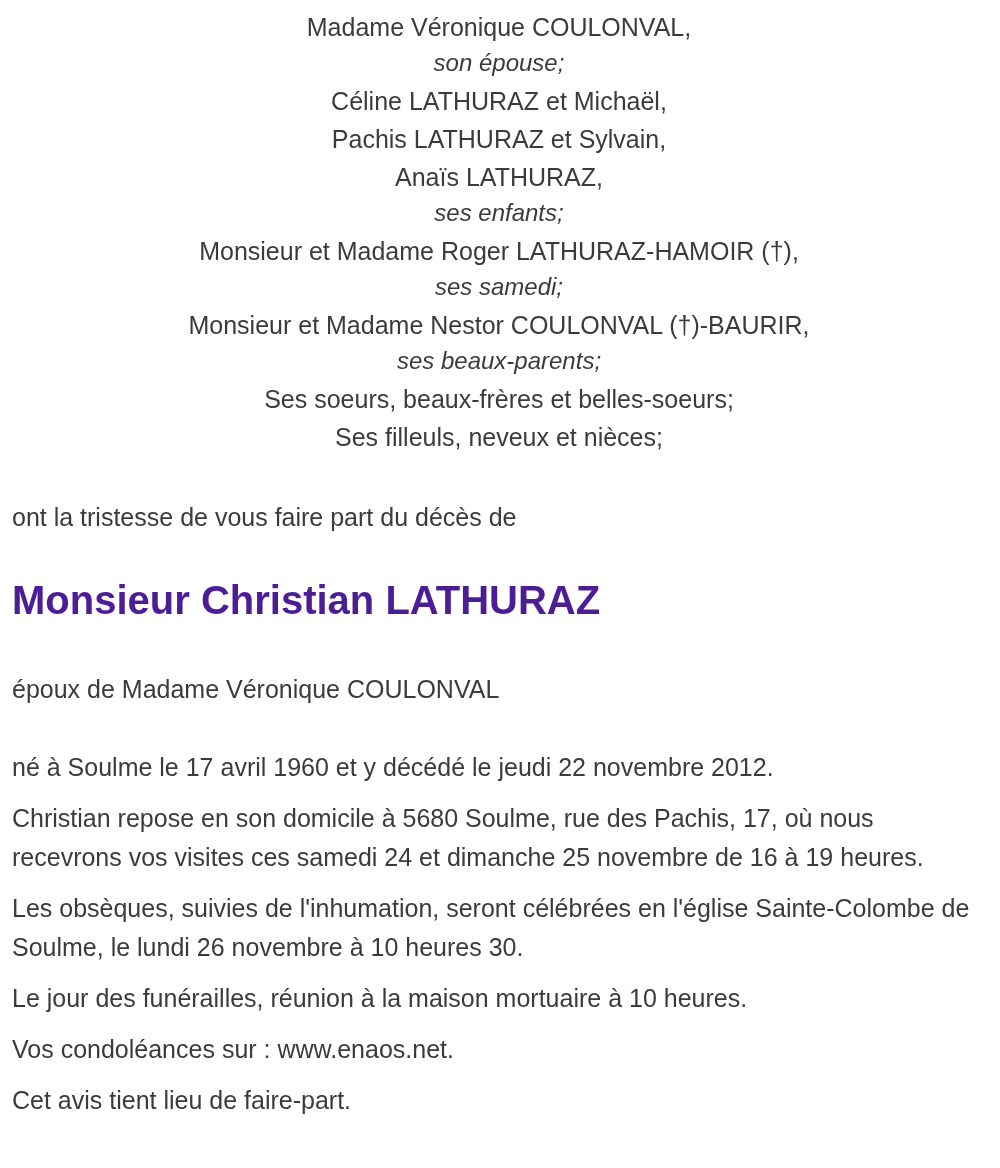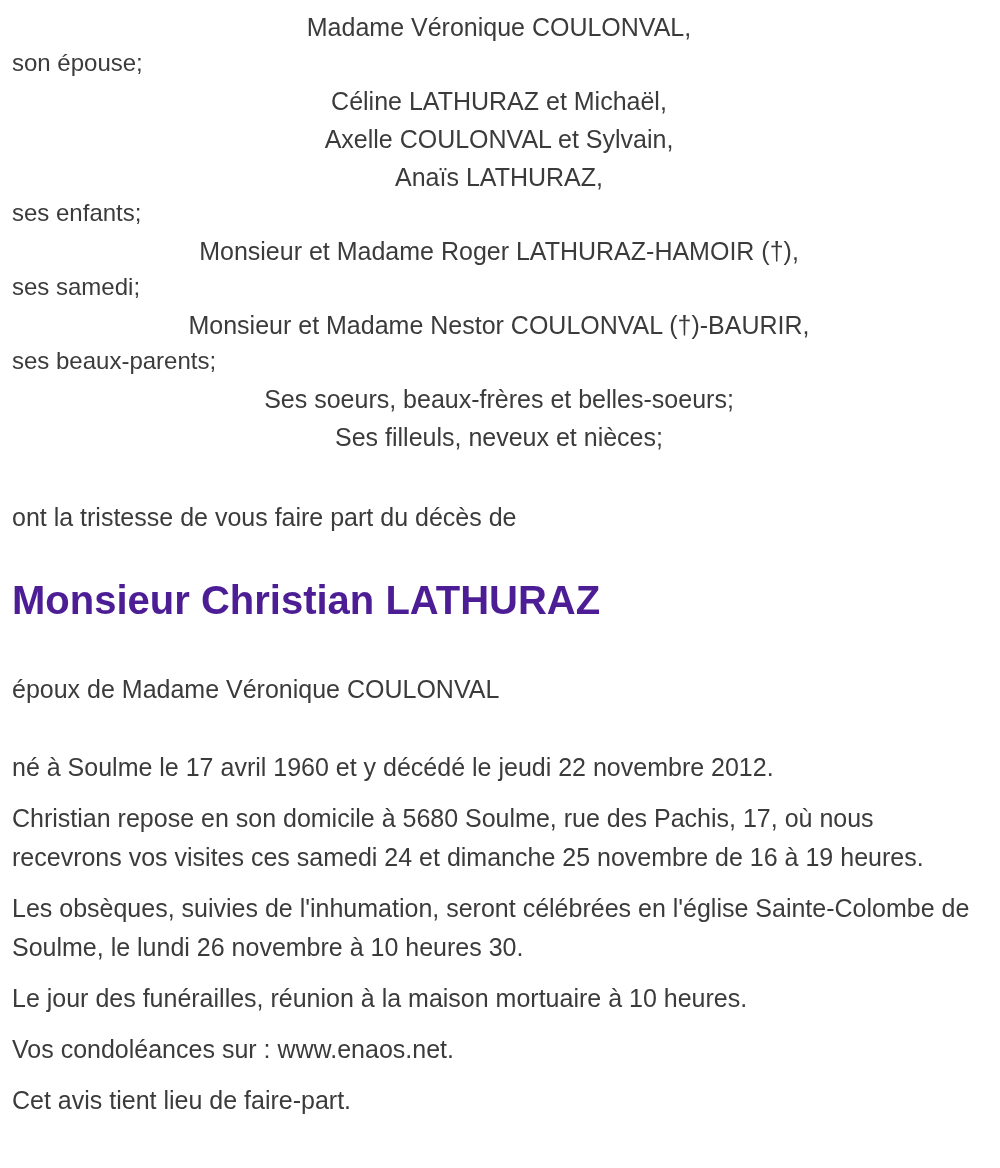--- a/index.html
+++ b/index.html
@@ -21,21 +21,22 @@
     line-height: 38px;
   }
   .family-block {
     width: 100%;
   }
   .name-line {
     text-align: center;
     line-height: 38px;
   }
   .relation-line {
-    text-align: left;
+    text-align: center;
+    font-style: italic;
     font-size: 24px;
     line-height: 30px;
     margin: 2px 0 4px 0;
   }
   .intro-line {
     margin-top: 42px;
   }
   .deceased-title {
     font-size: 40px;
     line-height: 48px;
@@ -57,21 +58,21 @@
 </style>
 </head>
 <body>
 
 <div class="page">
 
   <div class="family-block">
     <div class="name-line">Madame Véronique COULONVAL,</div>
     <div class="relation-line">son épouse;</div>
     <div class="name-line">Céline LATHURAZ et Michaël,</div>
-    <div class="name-line">Axelle COULONVAL et Sylvain,</div>
+    <div class="name-line">Pachis LATHURAZ et Sylvain,</div>
     <div class="name-line">Anaïs LATHURAZ,</div>
     <div class="relation-line">ses enfants;</div>
     <div class="name-line">Monsieur et Madame Roger LATHURAZ-HAMOIR (†),</div>
     <div class="relation-line">ses samedi;</div>
     <div class="name-line">Monsieur et Madame Nestor COULONVAL (†)-BAURIR,</div>
     <div class="relation-line">ses beaux-parents;</div>
     <div class="name-line">Ses soeurs, beaux-frères et belles-soeurs;</div>
     <div class="name-line">Ses filleuls, neveux et nièces;</div>
   </div>
 

